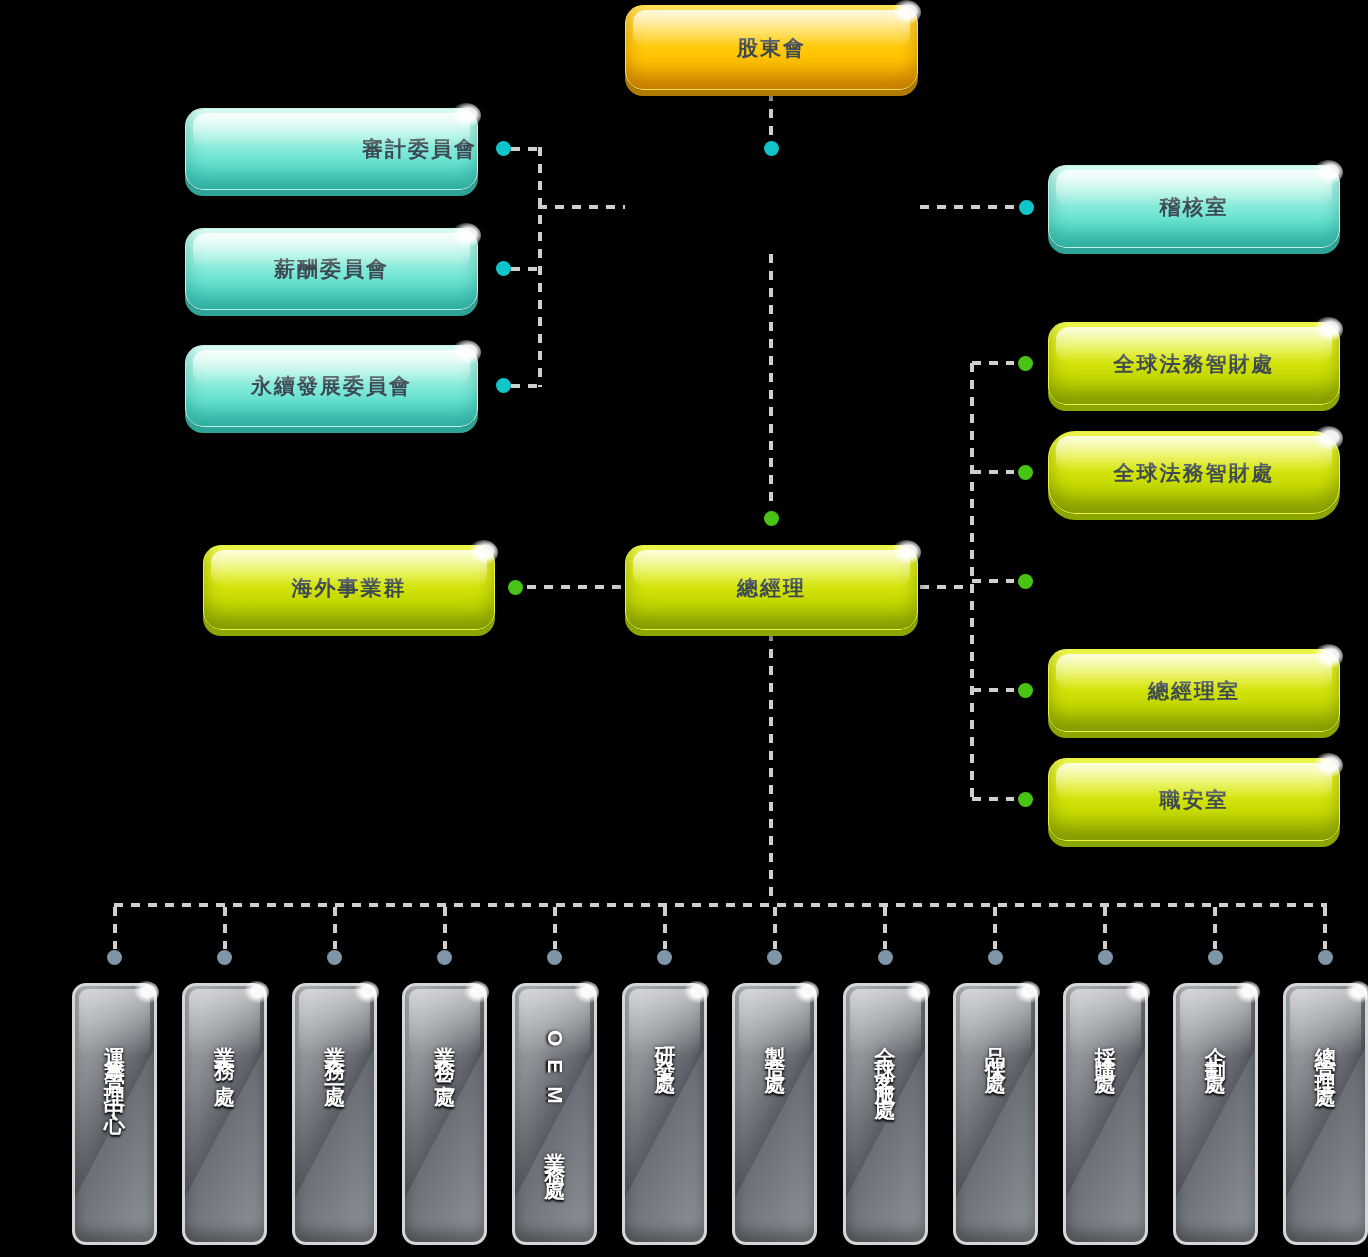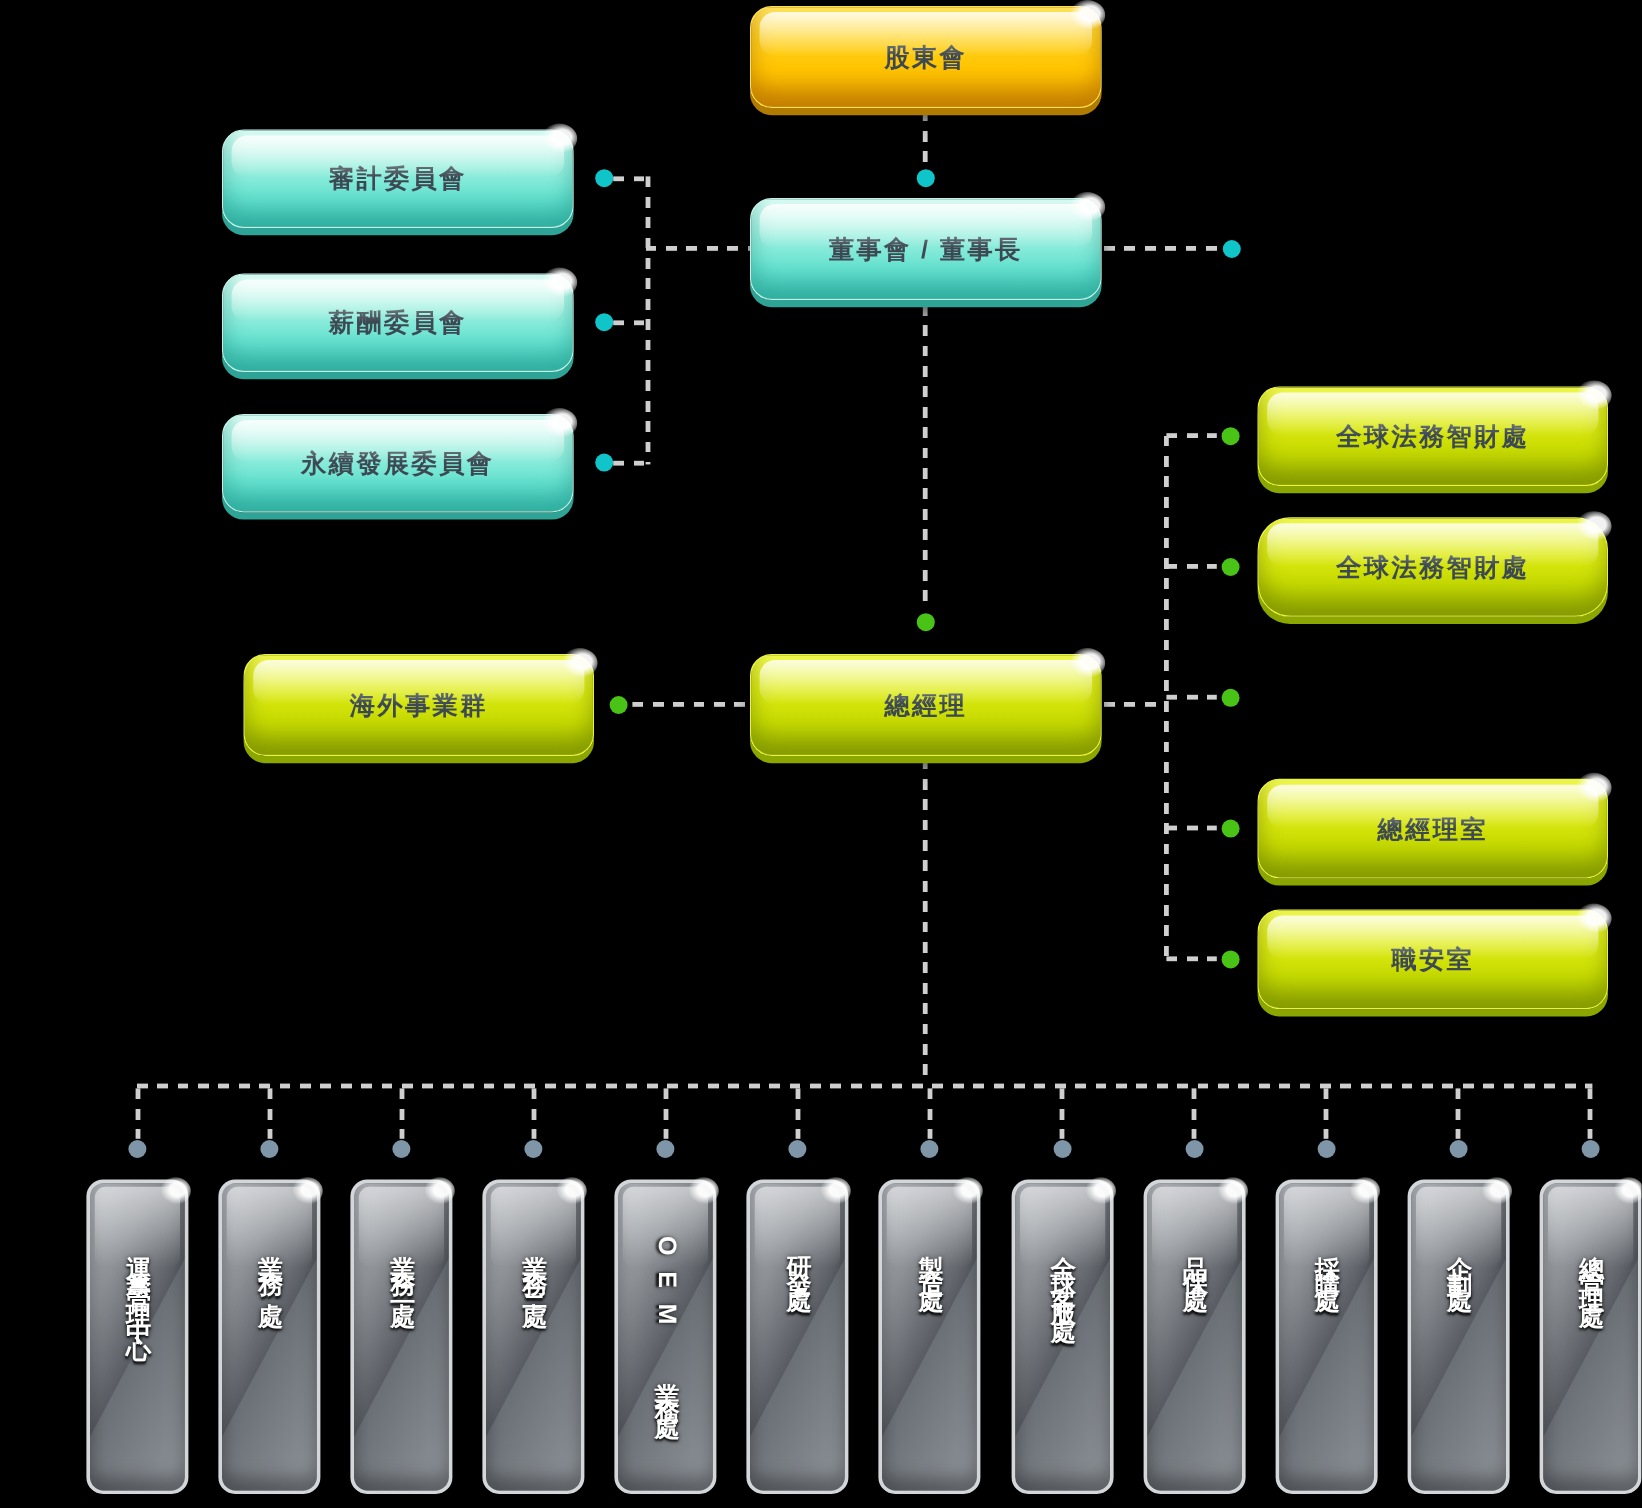--- a/index.html
+++ b/index.html
@@ -173,32 +173,32 @@
     <div class="bc-cell">
         <div class="bc-stub"></div>
         <div class="bc-dot"></div>
       </div>
   </div>
 
   <div class="node gold" style="left:625px;top:5px;width:293px;height:85px;">
     <span>股東會</span>
   </div>
 
-  <div class="node cyan" style="left:185px;top:108px;width:293px;height:82px;">
+  <div class="node cyan" style="left:185px;top:108px;width:293px;height:82px;justify-content:flex-end;">
     <span>審計委員會</span>
   </div>
   <div class="node cyan" style="left:185px;top:345px;width:293px;height:82px;">
     <span>永續發展委員會</span>
   </div>
   <div class="node cyan" style="left:185px;top:228px;width:293px;height:82px;">
     <span>薪酬委員會</span>
   </div>
 
-  <div class="node cyan" style="left:625px;top:165px;width:293px;height:85px;">
-    <span>董事會 / 董事長</span>
+  <div class="node cyan" style="left:1048px;top:165px;width:292px;height:83px;">
+    <span>稽核室</span>
   </div>
 
   <div class="node greenbox" style="left:625px;top:545px;width:293px;height:85px;">
     <span>總經理</span>
   </div>
   <div class="node greenbox" style="left:203px;top:545px;width:292px;height:85px;">
     <span>海外事業群</span>
   </div>
 
   <div class="node greenbox" style="left:1048px;top:322px;width:292px;height:83px;">

